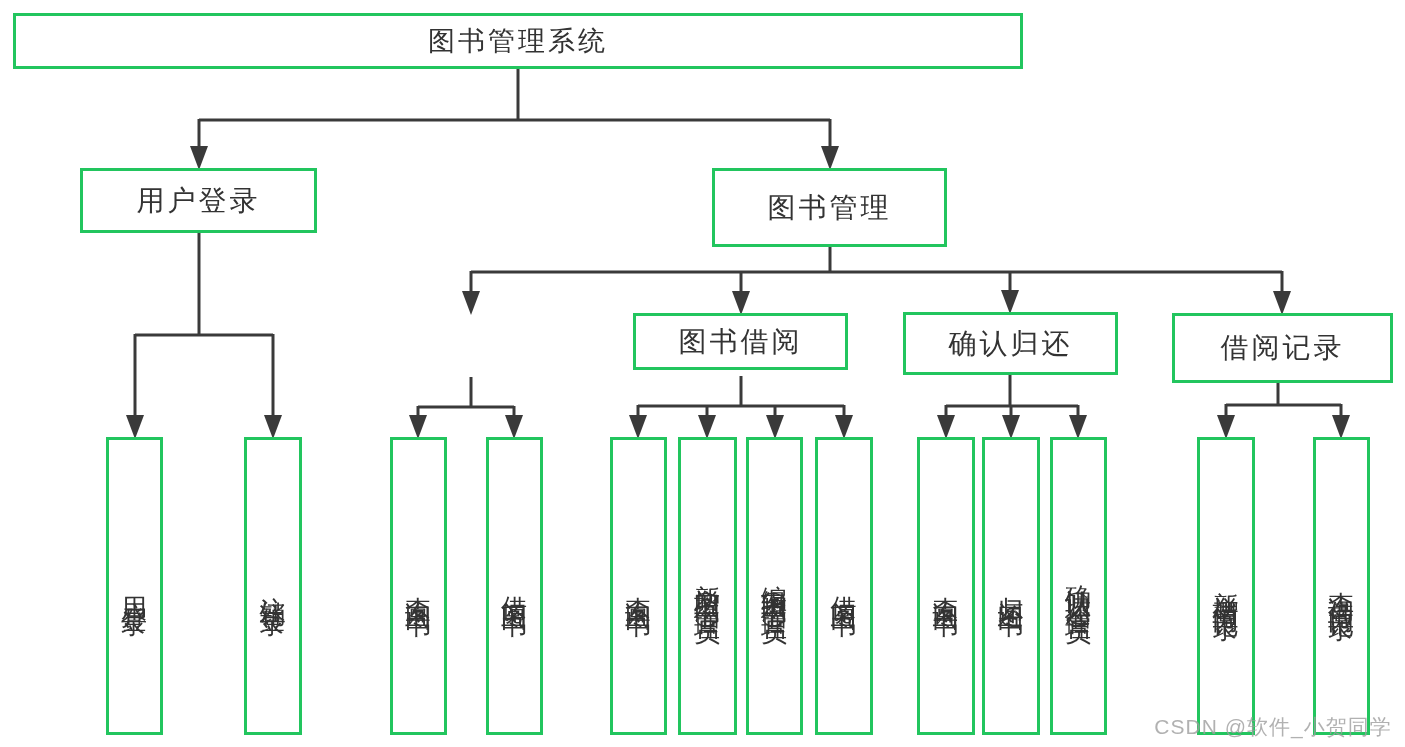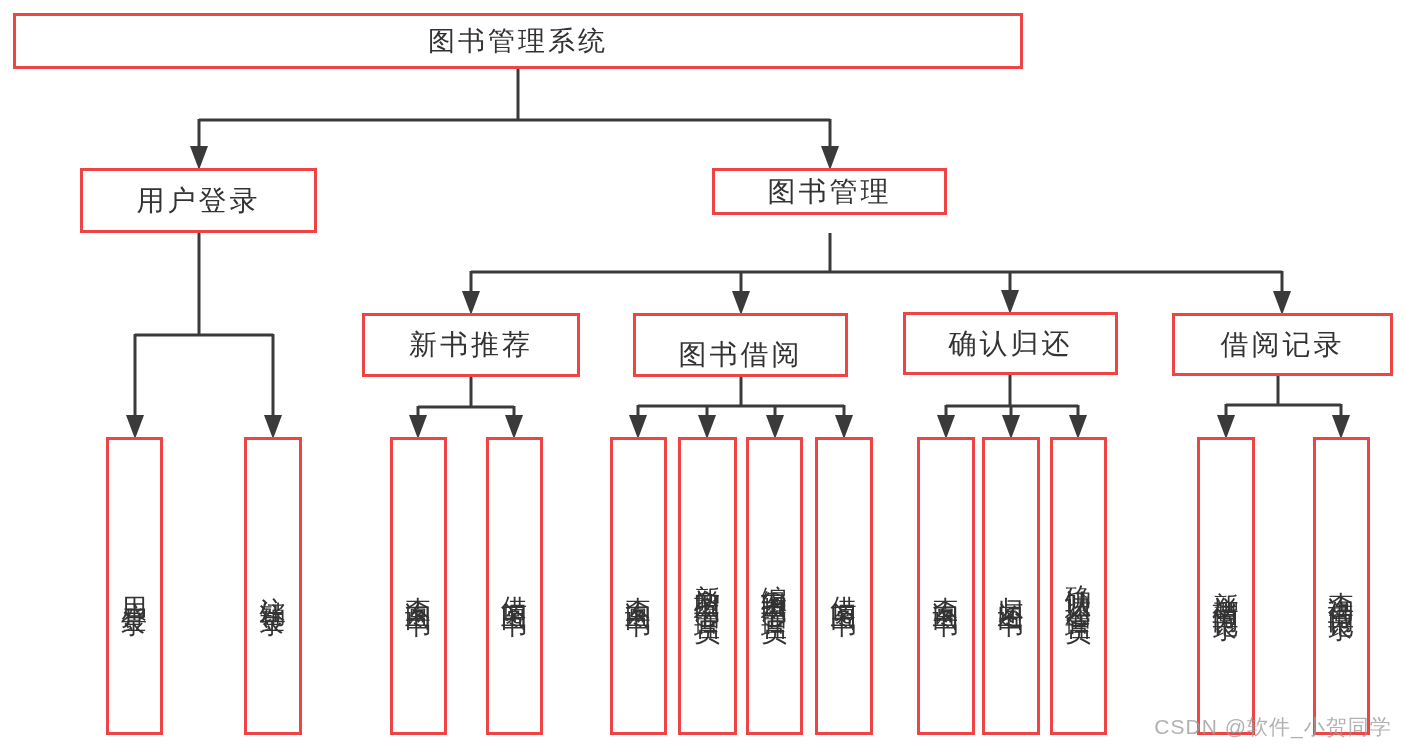--- a/index.html
+++ b/index.html
@@ -9,21 +9,21 @@
     background:#ffffff;
     font-family:"Liberation Sans", sans-serif;
     color:#333333;
     overflow:hidden;
   }
   svg.wires { position:absolute; left:0; top:0; width:1405px; height:747px; }
   .wire { stroke:#3a3a3a; stroke-width:3; fill:none; }
   .head { fill:#3a3a3a; stroke:none; }
   .box {
     position:absolute; box-sizing:border-box;
-    border:3px solid #ef4444; background:#ffffff;
+    border:3px solid #22c55e; background:#ffffff;
     display:flex; align-items:center; justify-content:center;
   }
   .hlabel { font-size:28px; letter-spacing:3px; white-space:nowrap; }
   .root-label { font-size:27px; letter-spacing:3px; }
   .vtext {
     writing-mode:vertical-rl; text-orientation:mixed;
     font-size:26px; letter-spacing:5px; line-height:1;
     white-space:nowrap;
   }
   .watermark {
@@ -99,34 +99,31 @@
     <polygon class="head" points="1332,415 1350,415 1341,439"></polygon>
   </svg>
 
   <div class="box" style="left:13px; top:13px; width:1010px; height:56px;">
     <span class="hlabel root-label">图书管理系统</span>
   </div>
 
   <div class="box" style="left:80px; top:168px; width:237px; height:65px;">
     <span class="hlabel">用户登录</span>
   </div>
-  <div class="box" style="left:712px; top:168px; width:235px; height:47px;">
+  <div class="box" style="left:712px; top:168px; width:235px; height:79px;">
     <span class="hlabel">图书管理</span>
   </div>
 
-  <div class="box" style="left:362px; top:313px; width:218px; height:64px;">
-    <span class="hlabel">新书推荐</span>
-  </div>
-  <div class="box" style="left:633px; top:313px; width:215px; height:64px;align-items:flex-end;">
+  <div class="box" style="left:633px; top:313px; width:215px; height:57px;">
     <span class="hlabel">图书借阅</span>
   </div>
   <div class="box" style="left:903px; top:312px; width:215px; height:63px;">
     <span class="hlabel">确认归还</span>
   </div>
-  <div class="box" style="left:1172px; top:313px; width:221px; height:63px;font-family:Liberation Serif, serif;">
+  <div class="box" style="left:1172px; top:313px; width:221px; height:70px;font-family:Liberation Serif, serif;">
     <span class="hlabel">借阅记录</span>
   </div>
 
   <div class="box" style="left:106px; top:437px; width:57px; height:298px;">
     <span class="vtext">用户登录</span>
   </div>
   <div class="box" style="left:244px; top:437px; width:58px; height:298px;">
     <span class="vtext">注销登录</span>
   </div>
 

